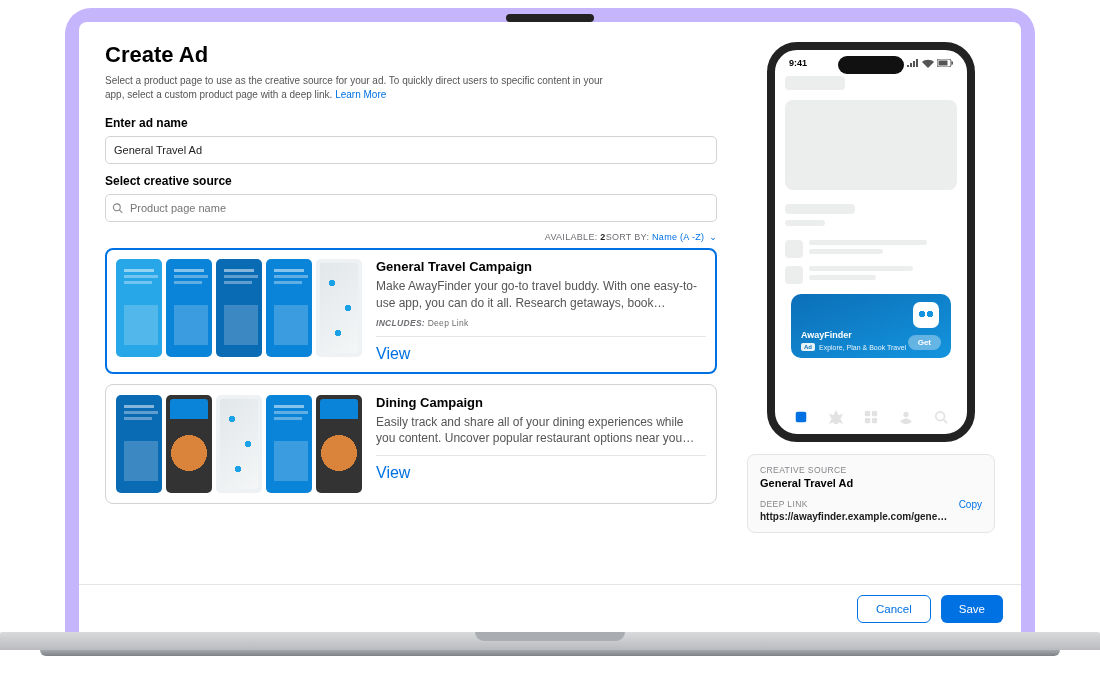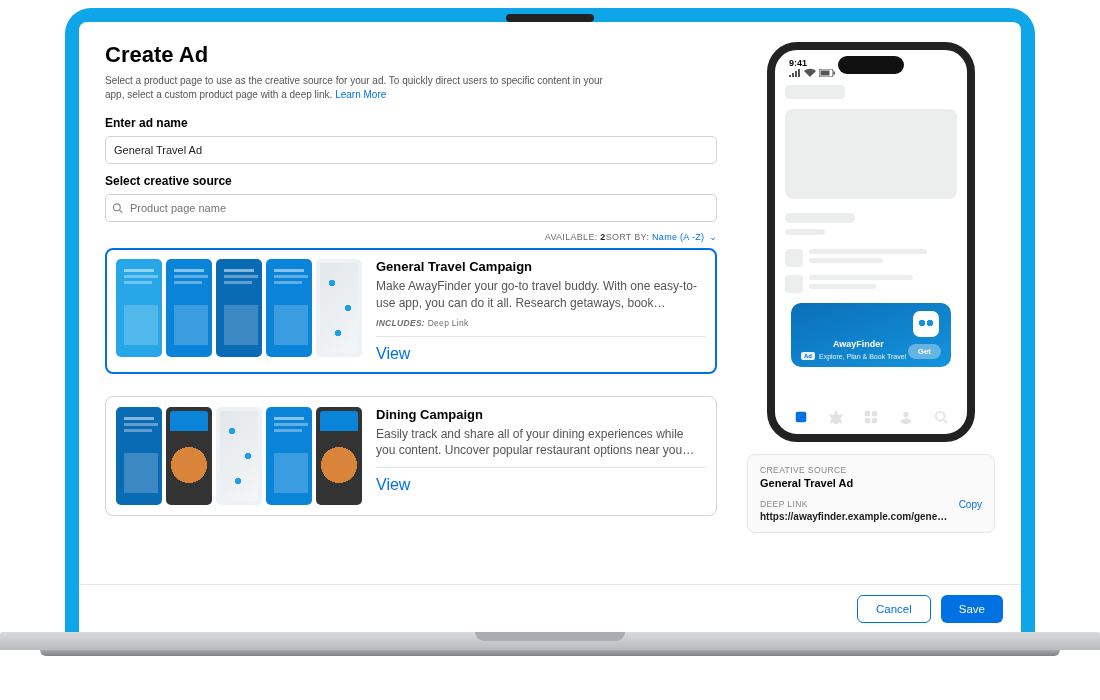--- a/index.html
+++ b/index.html
@@ -11,21 +11,21 @@
     overflow: hidden;
     position: relative;
   }
   
   .laptop {
     position: absolute;
     left: 65px;
     top: 8px;
     width: 970px;
     height: 625px;
-    background: #0ea5e9;
+    background: #c4b5fd;
     border-radius: 26px 26px 0 0;
     padding: 14px 14px 0 14px;
   }
   .laptop::before {
     content:"";
     position:absolute;
     top:6px; left:50%; transform:translateX(-50%);
     width:88px; height:8px; background:#222; border-radius:4px;
   }
   .screen {
@@ -94,21 +94,21 @@
   }
 
   .meta-row { display:flex; justify-content:flex-end; font-size:9px; color:#6e6e73; text-transform:uppercase; letter-spacing:.3px; margin:10px 0 6px;}
   .meta-row .sort { text-transform:none; }
   .meta-row .sort .link { text-decoration:none; }
   .chev { display:inline-block; margin-left:2px; }
 
   .card {
     border:1px solid #d2d2d7; border-radius:8px;
     padding:10px; display:flex; gap:14px;
-    margin-bottom:22px;
+    margin-bottom:10px;
   }
   .card.selected { border:2px solid #0071e3; padding:9px; }
   .thumbs { display:flex; gap:4px; }
   .thumb {
     width:46px; height:98px; border-radius:5px;
     background:#0a84d8;
     position:relative; overflow:hidden;
     flex-shrink:0;
   }
   .thumb.lt { background:#27a7e8; }
@@ -145,21 +145,21 @@
   .view { font-size:16px; color:#0071e3; }
 
   
   .phone {
     width:208px; height:400px; margin:0 auto;
     border:8px solid #222; border-radius:30px;
     background:#fff; position:relative; overflow:hidden;
   }
   .notch { position:absolute; top:6px; left:50%; transform:translateX(-50%);
     width:66px; height:18px; background:#111; border-radius:10px; z-index:2;}
-  .statusbar { display:flex; justify-content:space-between; padding:8px 14px 0; font-size:9px; font-weight:600;flex-direction:column;}
+  .statusbar { display:flex; justify-content:space-between; padding:8px 14px 0; font-size:9px; font-weight:600;}
   .ph-body { padding:8px 10px; }
   .skel { background:#eceded; border-radius:4px; }
   .sk-row { height:10px; margin-bottom:6px; }
   .sk-block { height:90px; margin:8px 0 14px; border-radius:8px;}
   .sk-item { display:flex; gap:6px; margin-bottom:8px;}
   .sk-item .sq{ width:18px; height:18px; }
   .sk-item .lines{ flex:1; }
   .sk-item .lines div{ height:5px; margin-bottom:4px; background:#eceded; border-radius:3px;}
   .banner {
     margin:10px 6px 0; height:64px; border-radius:10px;
@@ -170,21 +170,21 @@
     width:26px;height:26px;border-radius:7px;background:#fff;
     position:absolute; right:12px; top:8px;
     display:flex;align-items:center;justify-content:center;
   }
   .banner .face::after{
     content:""; width:16px;height:10px;
     background:
       radial-gradient(circle at 4px 4px,#1494de 3px,transparent 3px),
       radial-gradient(circle at 12px 4px,#1494de 3px,transparent 3px);
   }
-  .banner .bt { font-size:9px; font-weight:700;margin-left:32px; }
+  .banner .bt { font-size:9px; font-weight:700; }
   .banner .bd { font-size:7px; opacity:.9; margin-top:22px; display:flex; align-items:center; gap:4px;}
   .banner .get{
     position:absolute; right:10px; bottom:8px;
     background:rgba(255,255,255,.35); color:#fff;
     font-size:8px; font-weight:600; padding:3px 10px; border-radius:10px;
   }
   .ph-tabs { position:absolute; bottom:4px; left:0; right:0; display:flex; justify-content:space-around; padding:6px 8px; }
   .ph-tabs span{ width:14px;height:14px; color:#c5c6c8;}
   .ph-tabs span.active{ color:#0071e3; }
 

